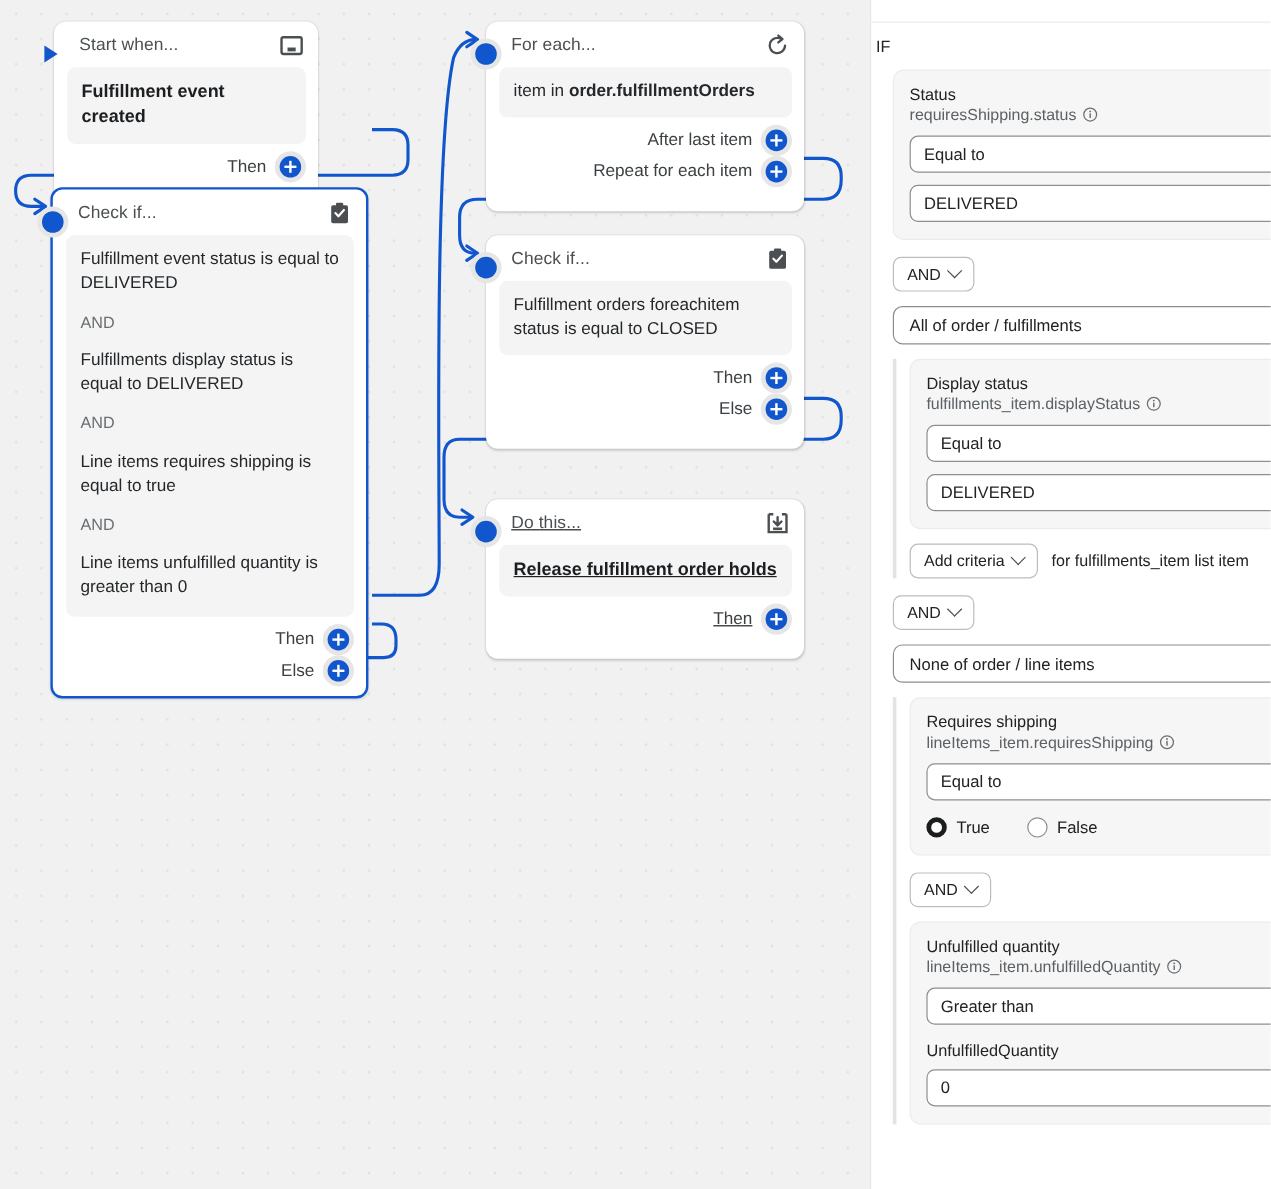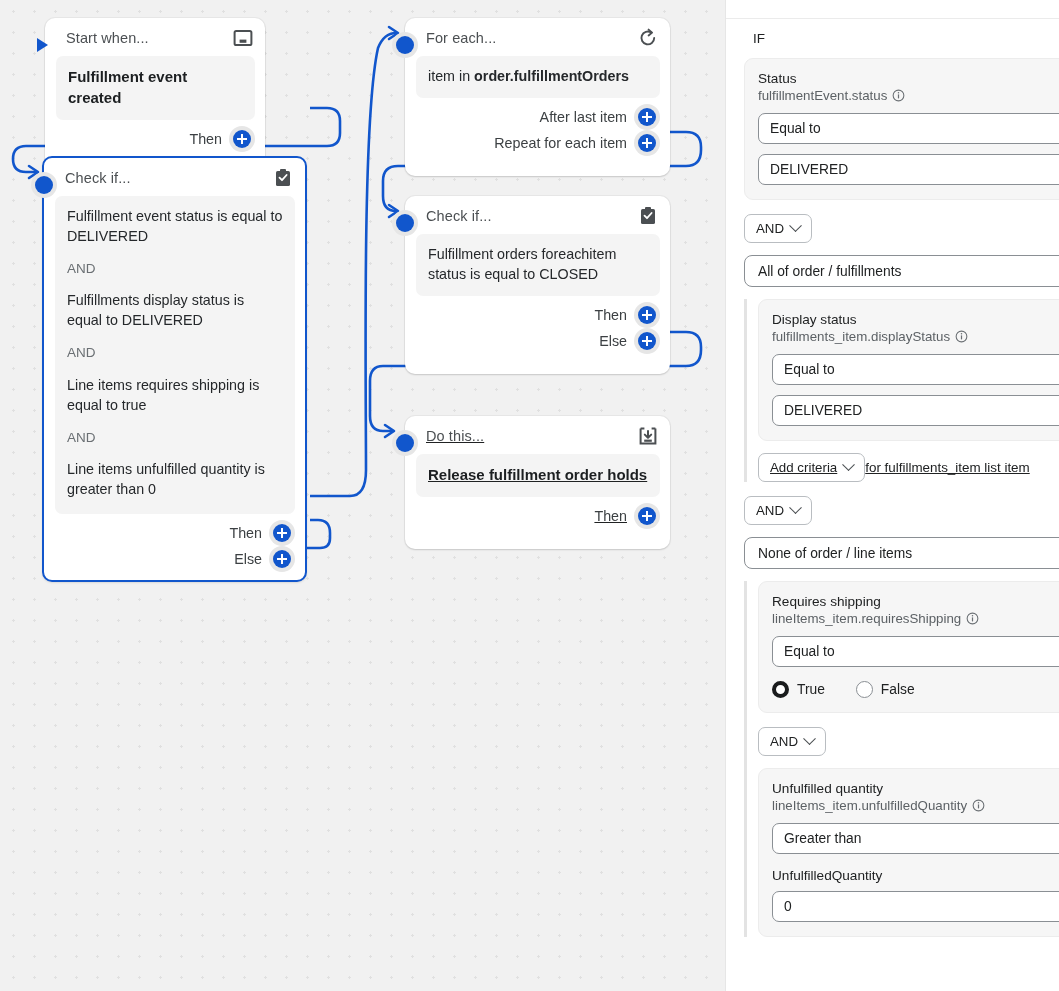--- a/index.html
+++ b/index.html
@@ -99,21 +99,21 @@
 
   
   #panel {
     position: absolute; left: 725px; top: 0;
     width: 334px; height: 991px;
     background: #ffffff;
     border-left: 1px solid #e6e6e6;
     overflow: hidden;
   }
   #panel-top-rule { height: 1px; background: #ebebeb; margin: 18px 0 0 0; }
-  .panel-if { font-size: 13.5px; color: #202223; padding: 12px 0 0 27px; }
+  .panel-if { font-size: 13.5px; color: #202223; padding: 12px 0 0 4px; }
 
   .crit {
     margin: 12px 0 0 18px;
     background: #f6f6f6;
     border: 1px solid #ececec;
     border-radius: 9px;
     padding: 12px 13px 14px 13px;
     width: 340px;
   }
   .crit-label { font-size: 13.6px; color: #202223; }
@@ -160,21 +160,21 @@
   .groupsel {
     margin: 12px 0 0 18px;
     height: 32px; width: 340px;
     border: 1px solid #8a8f94; border-radius: 8px;
     background: #fff; display: flex; align-items: center;
     padding: 0 13px; font-size: 13.8px; color: #202223;
   }
   .nested { margin-left: 18px; border-left: 3px solid #e3e3e3; padding-left: 11px; margin-top: 11px; }
   .nested .crit { margin-left: 0; width: 330px; }
   .nested .pill { margin-left: 0; }
-  .addrow { display: flex; align-items: center; margin-top: 12px; text-decoration: underline; }
+  .addrow { display: flex; align-items: center; gap: 11px; margin-top: 12px; }
   .addrow .pill { margin: 0; }
   .addrow-note { font-size: 13.4px; color: #202223; }
 </style>
 </head>
 <body>
 
 <div id="app">
 
   <div id="canvas">
 
@@ -352,21 +352,21 @@
   </div>
 
   <div id="panel">
     <div id="panel-top-rule"></div>
     <div class="panel-if">IF</div>
 
     
     <div class="crit">
       <div class="crit-label">Status</div>
       <div class="crit-path">
-        <span>fulfillmentEvent.status</span>
+        <span>requiresShipping.status</span>
         <svg class="infoico" viewBox="0 0 16 16">
           <circle cx="8" cy="8" r="6.6" fill="none" stroke="#6a6f73" stroke-width="1.3"></circle>
           <circle cx="8" cy="4.7" r="0.95" fill="#6a6f73"></circle>
           <rect x="7.25" y="6.6" width="1.5" height="5" rx="0.6" fill="#6a6f73"></rect>
         </svg>
       </div>
       <div class="selectbox">Equal to</div>
       <div class="textbox">DELIVERED</div>
     </div>
 

